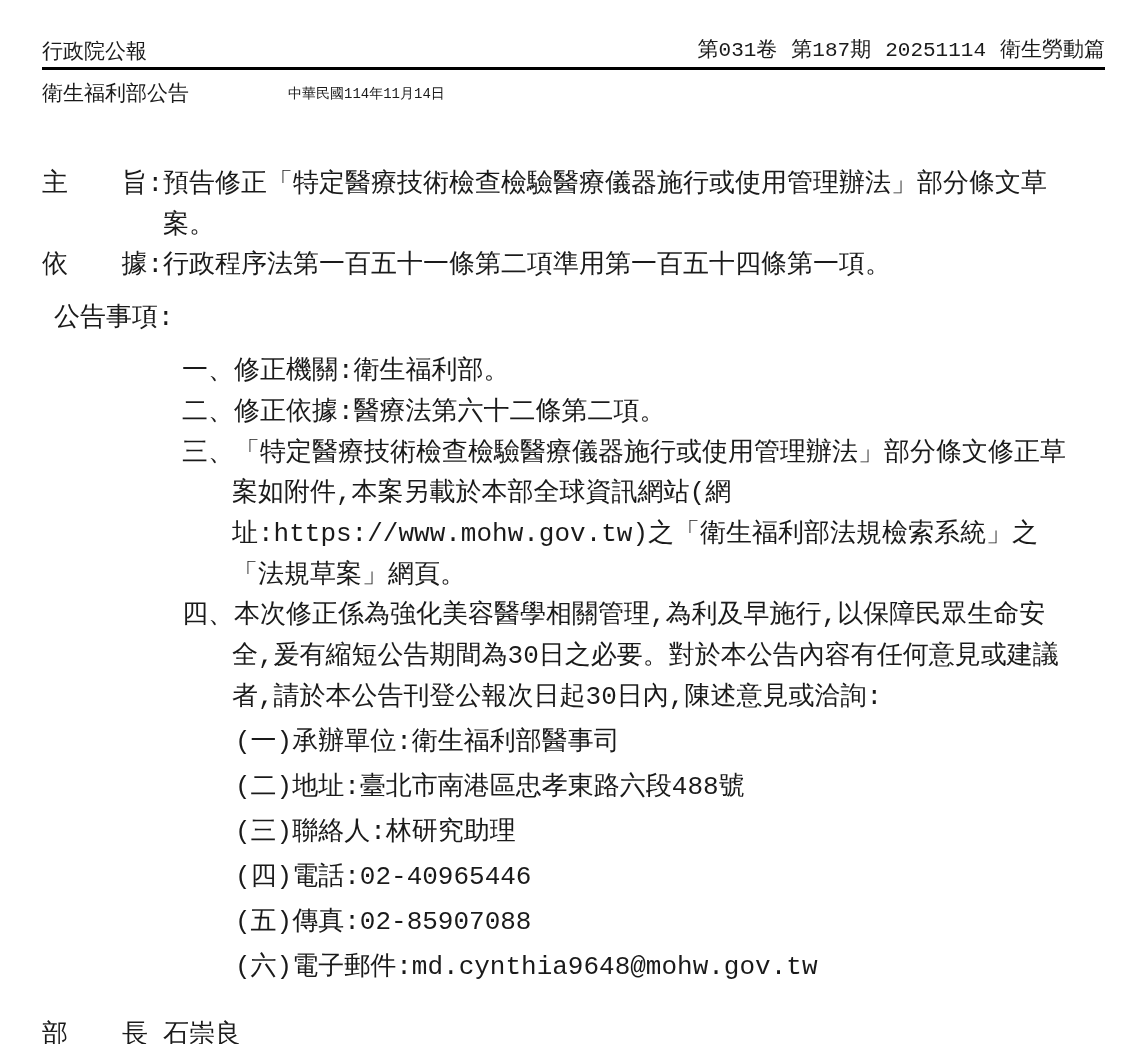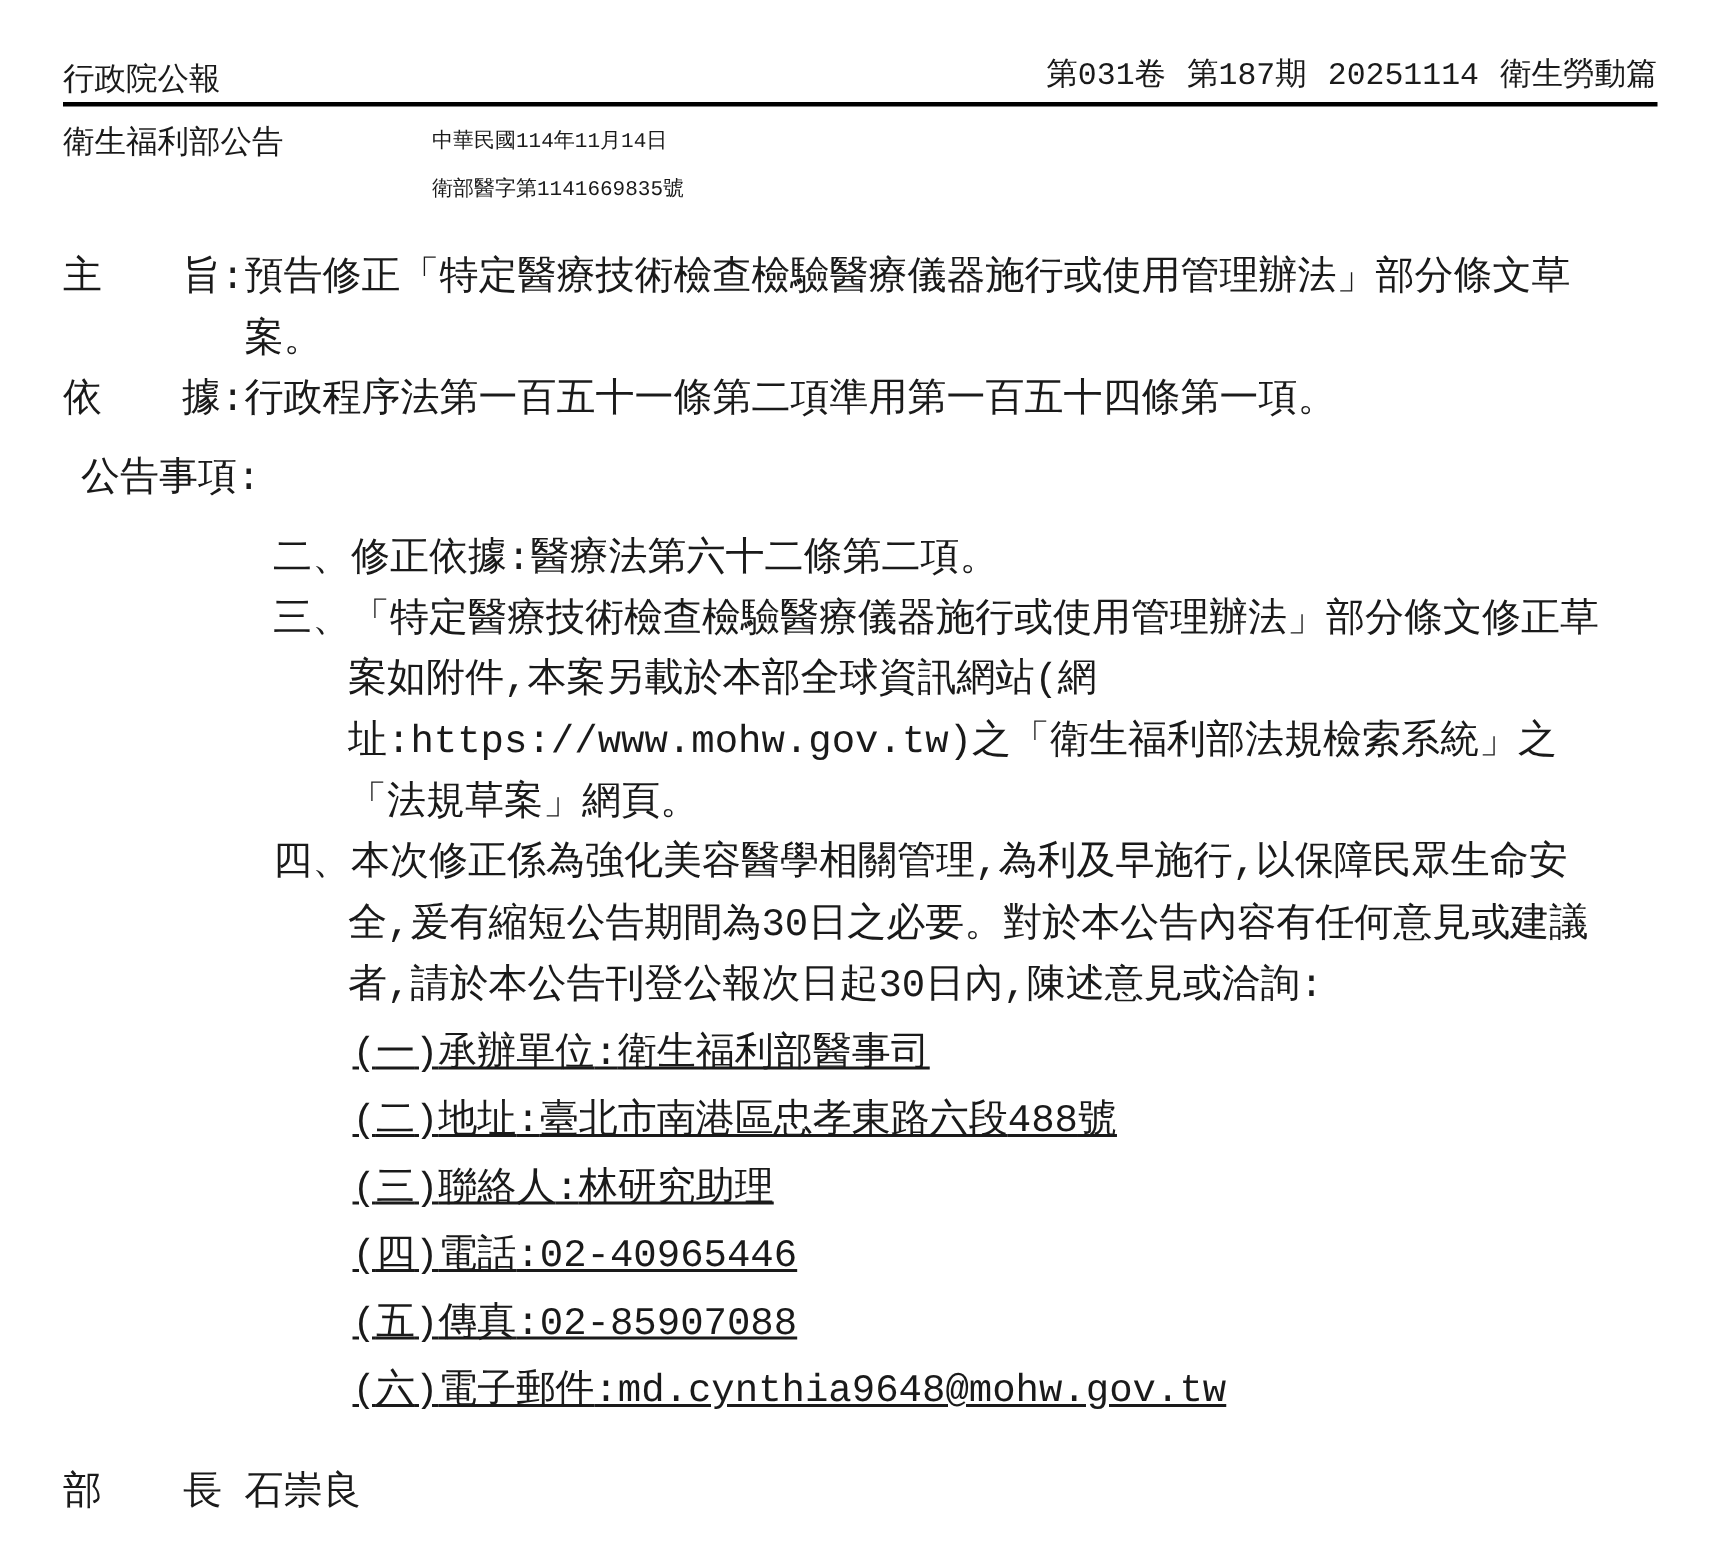--- a/index.html
+++ b/index.html
@@ -30,21 +30,21 @@
   .notice-meta { position:absolute; left:246px; top:0; font-size:14px; line-height:31px; }
 
   
   .doc-body { margin-top:22px; padding-right:20px; font-size:26px; line-height:40px; }
   .fieldp { padding-left:121px; }
   .flabel {
     display:inline-flex; justify-content:space-between;
     width:121px; margin-left:-121px; vertical-align:top;
   }
   .num-item  { padding-left:190px; text-indent:-50px; }
-  .sub-item  { padding-left:273px; text-indent:-80px; margin:4px 0;text-decoration:underline; }
+  .sub-item  { padding-left:273px; text-indent:-80px; margin:4px 0; }
 
   
   .signature { margin-top:27px; font-size:26px; line-height:40px; }
   .sig-label { display:inline-flex; justify-content:space-between; width:106px; vertical-align:top; }
   .sig-name  { margin-left:15px; }
 </style>
 </head>
 <body>
 
 <div class="page">
@@ -56,38 +56,38 @@
       <span><span>第</span><span class="lat">187</span><span>期</span></span>
       <span><span class="lat">20251114</span></span>
       <span><span>衛生勞動篇</span></span>
     </span>
   </div>
 
   <div class="notice-head">
     <div class="agency-title"><span>衛生福利部公告</span></div>
     <div class="notice-meta">
       <div><span>中華民國</span><span class="lat">114</span><span>年</span><span class="lat">11</span><span>月</span><span class="lat">14</span><span>日</span></div>
-      <div><span>衛部醫字第</span><span class="lat">1141669835</span><span>號</span></div>
     </div>
   </div>
 
   <div class="doc-body">
 
     <p class="fieldp" style="margin:0"><span class="flabel">
           <span><span>主</span></span>
           <span><span>旨</span><span class="lat">:</span></span>
         </span><span><span>預告修正「特定醫療技術檢查檢驗醫療儀器施行或使用管理辦法」部分條文草案。</span></span></p>
 
     <p class="fieldp" style="margin:0"><span class="flabel">
           <span><span>依</span></span>
           <span><span>據</span><span class="lat">:</span></span>
         </span><span><span>行政程序法第一百五十一條第二項準用第一百五十四條第一項。</span></span></p>
 
     <p style="margin:12px"><span>公告事項</span><span class="lat">:</span></p>
 
+    <div class="num-item"><span><span>一、</span></span><span><span>修正機關</span><span class="lat">:</span><span>衛生福利部。</span></span></div>
 
     <div class="num-item"><span><span>二、</span></span><span><span>修正依據</span><span class="lat">:</span><span>醫療法第六十二條第二項。</span></span></div>
 
     <div class="num-item"><span><span>三、</span></span><span><span>「特定醫療技術檢查檢驗醫療儀器施行或使用管理辦法」部分條文修正草案如附件</span><span class="lat">,</span><span>本案另載於本部全球資訊網站</span><span class="lat">(</span><span>網址</span><span class="lat">:https://www.mohw.gov.tw)</span><span>之「衛生福利部法規檢索系統」之「法規草案」網頁。</span></span></div>
 
     <div class="num-item"><span><span>四、</span></span><span><span>本次修正係為強化美容醫學相關管理</span><span class="lat">,</span><span>為利及早施行</span><span class="lat">,</span><span>以保障民眾生命安全</span><span class="lat">,</span><span>爰有縮短公告期間為</span><span class="lat">30</span><span>日之必要。對於本公告內容有任何意見或建議者</span><span class="lat">,</span><span>請於本公告刊登公報次日起</span><span class="lat">30</span><span>日內</span><span class="lat">,</span><span>陳述意見或洽詢</span><span class="lat">:</span></span></div>
 
     <div class="sub-item"><span><span class="lat">(</span><span>一</span><span class="lat">)</span></span><span><span>承辦單位</span><span class="lat">:</span><span>衛生福利部醫事司</span></span></div>
 
     <div class="sub-item"><span><span class="lat">(</span><span>二</span><span class="lat">)</span></span><span><span>地址</span><span class="lat">:</span><span>臺北市南港區忠孝東路六段</span><span class="lat">488</span><span>號</span></span></div>

